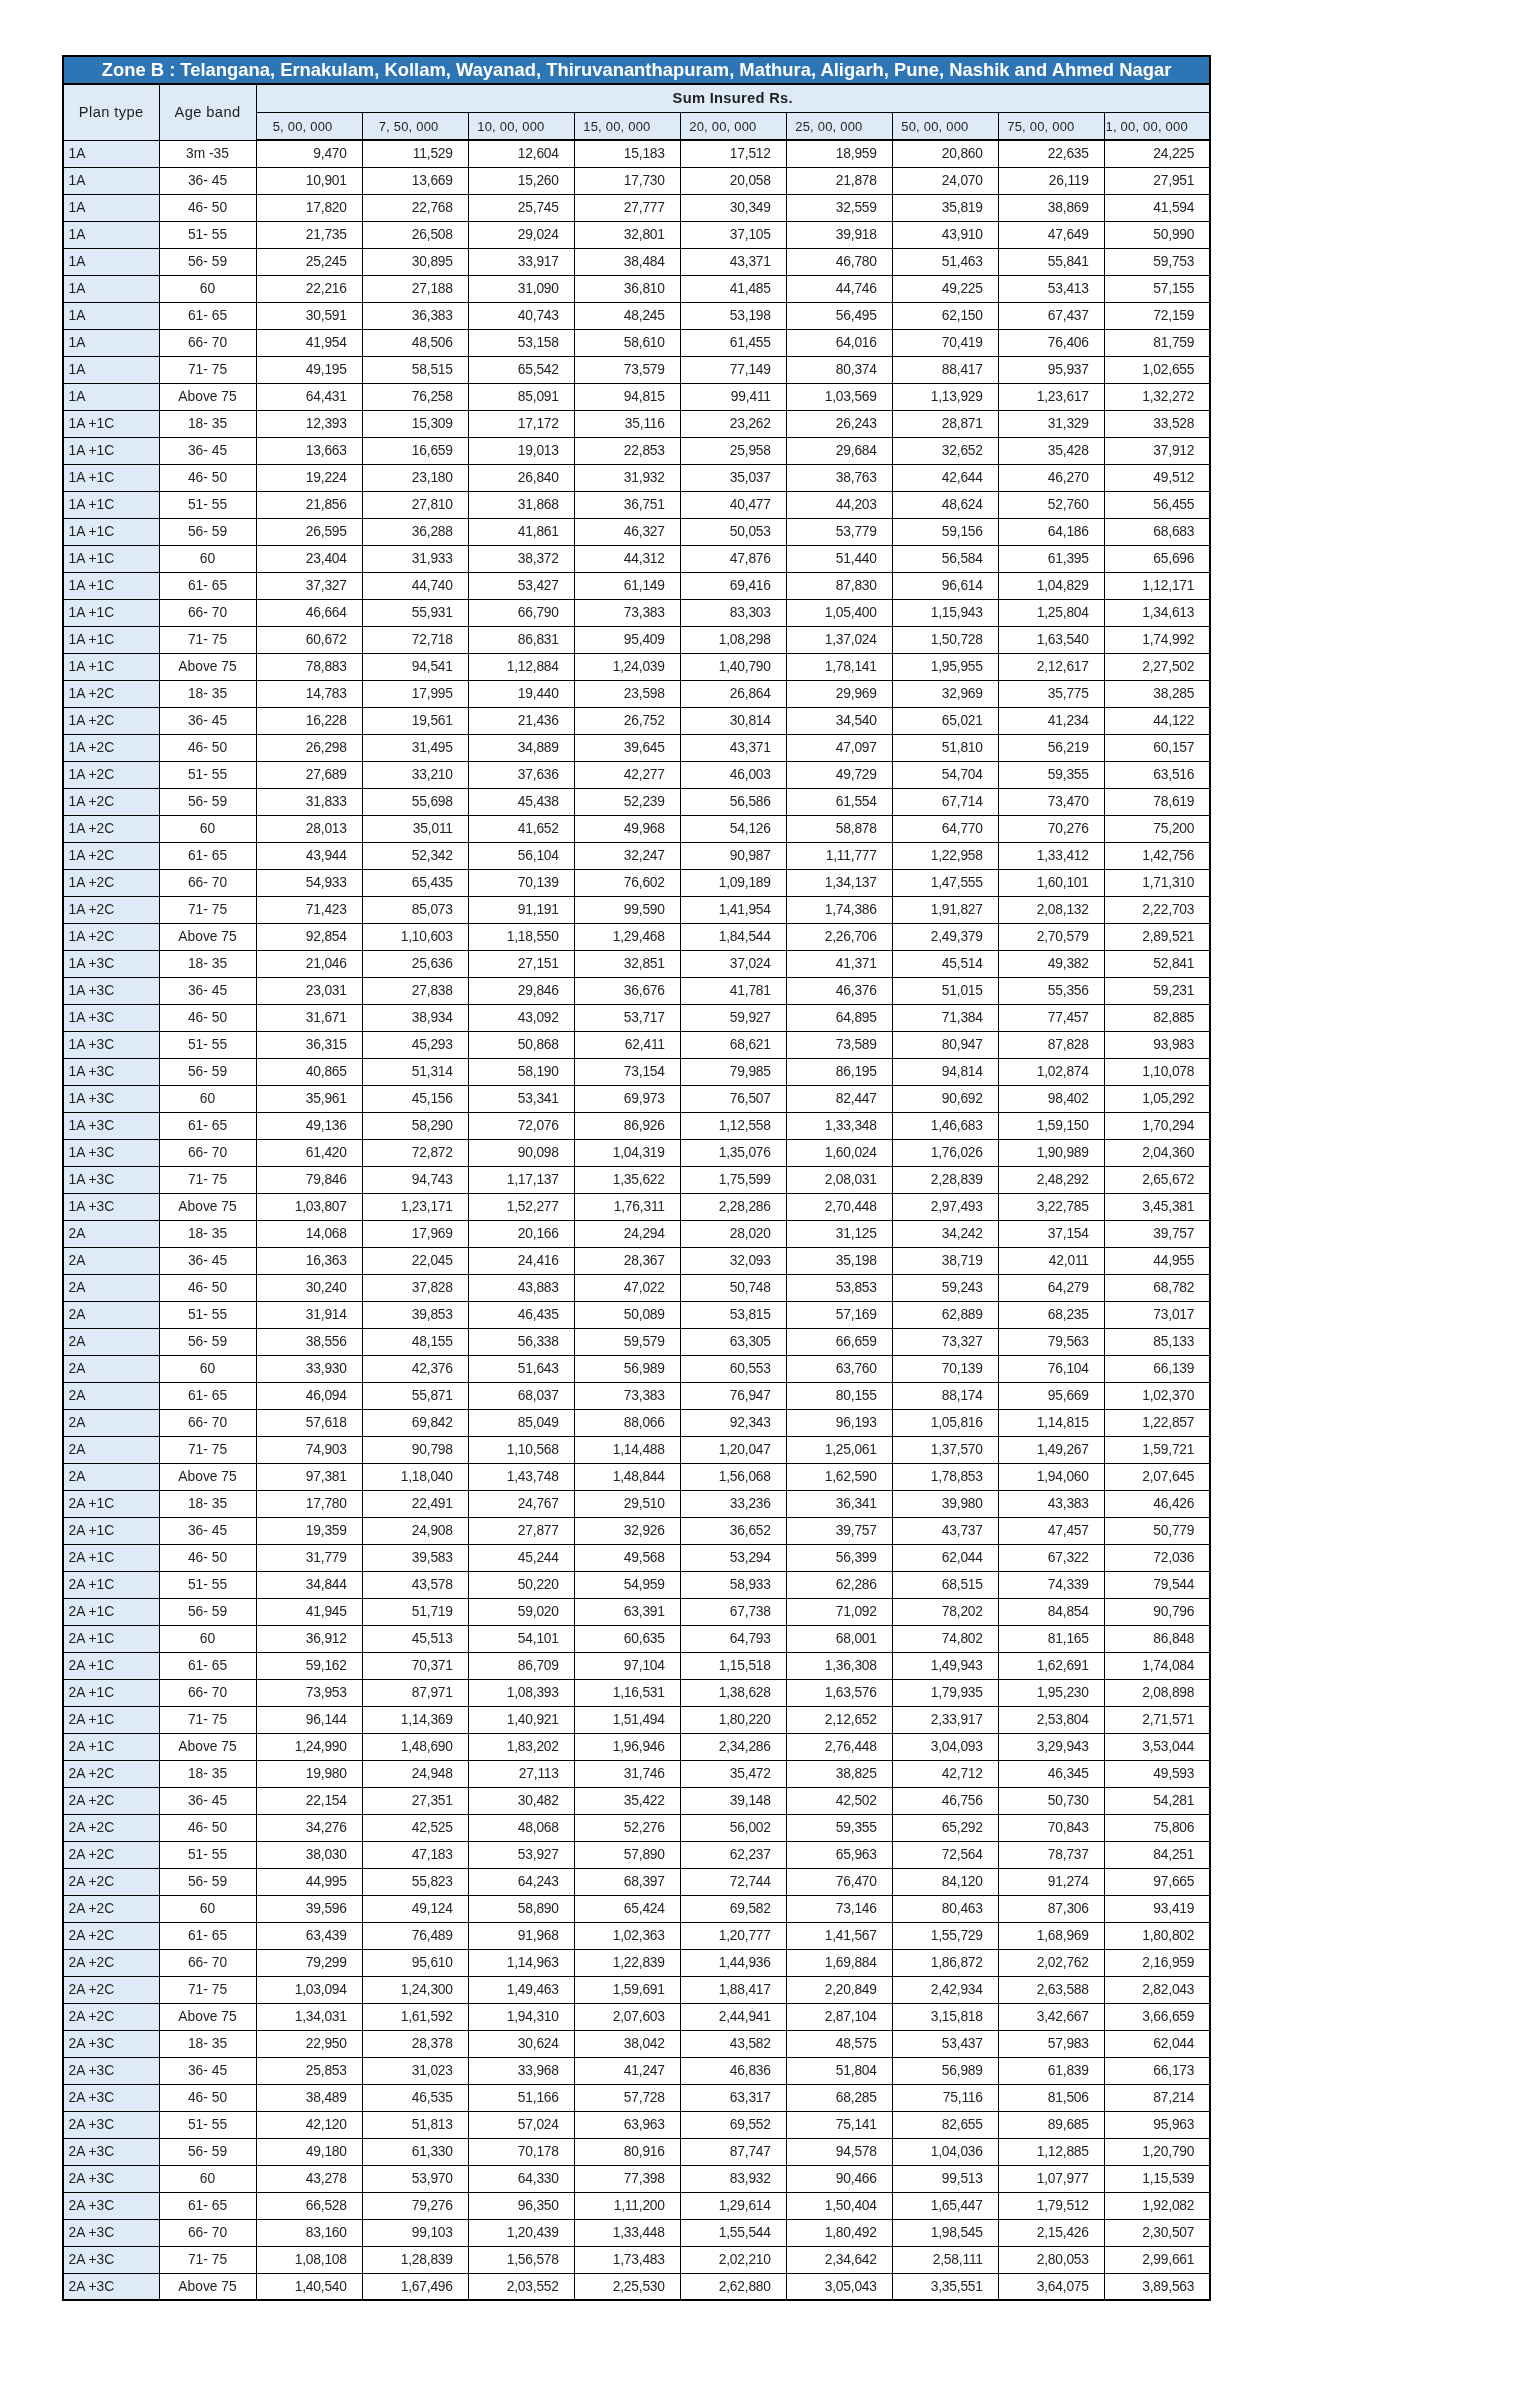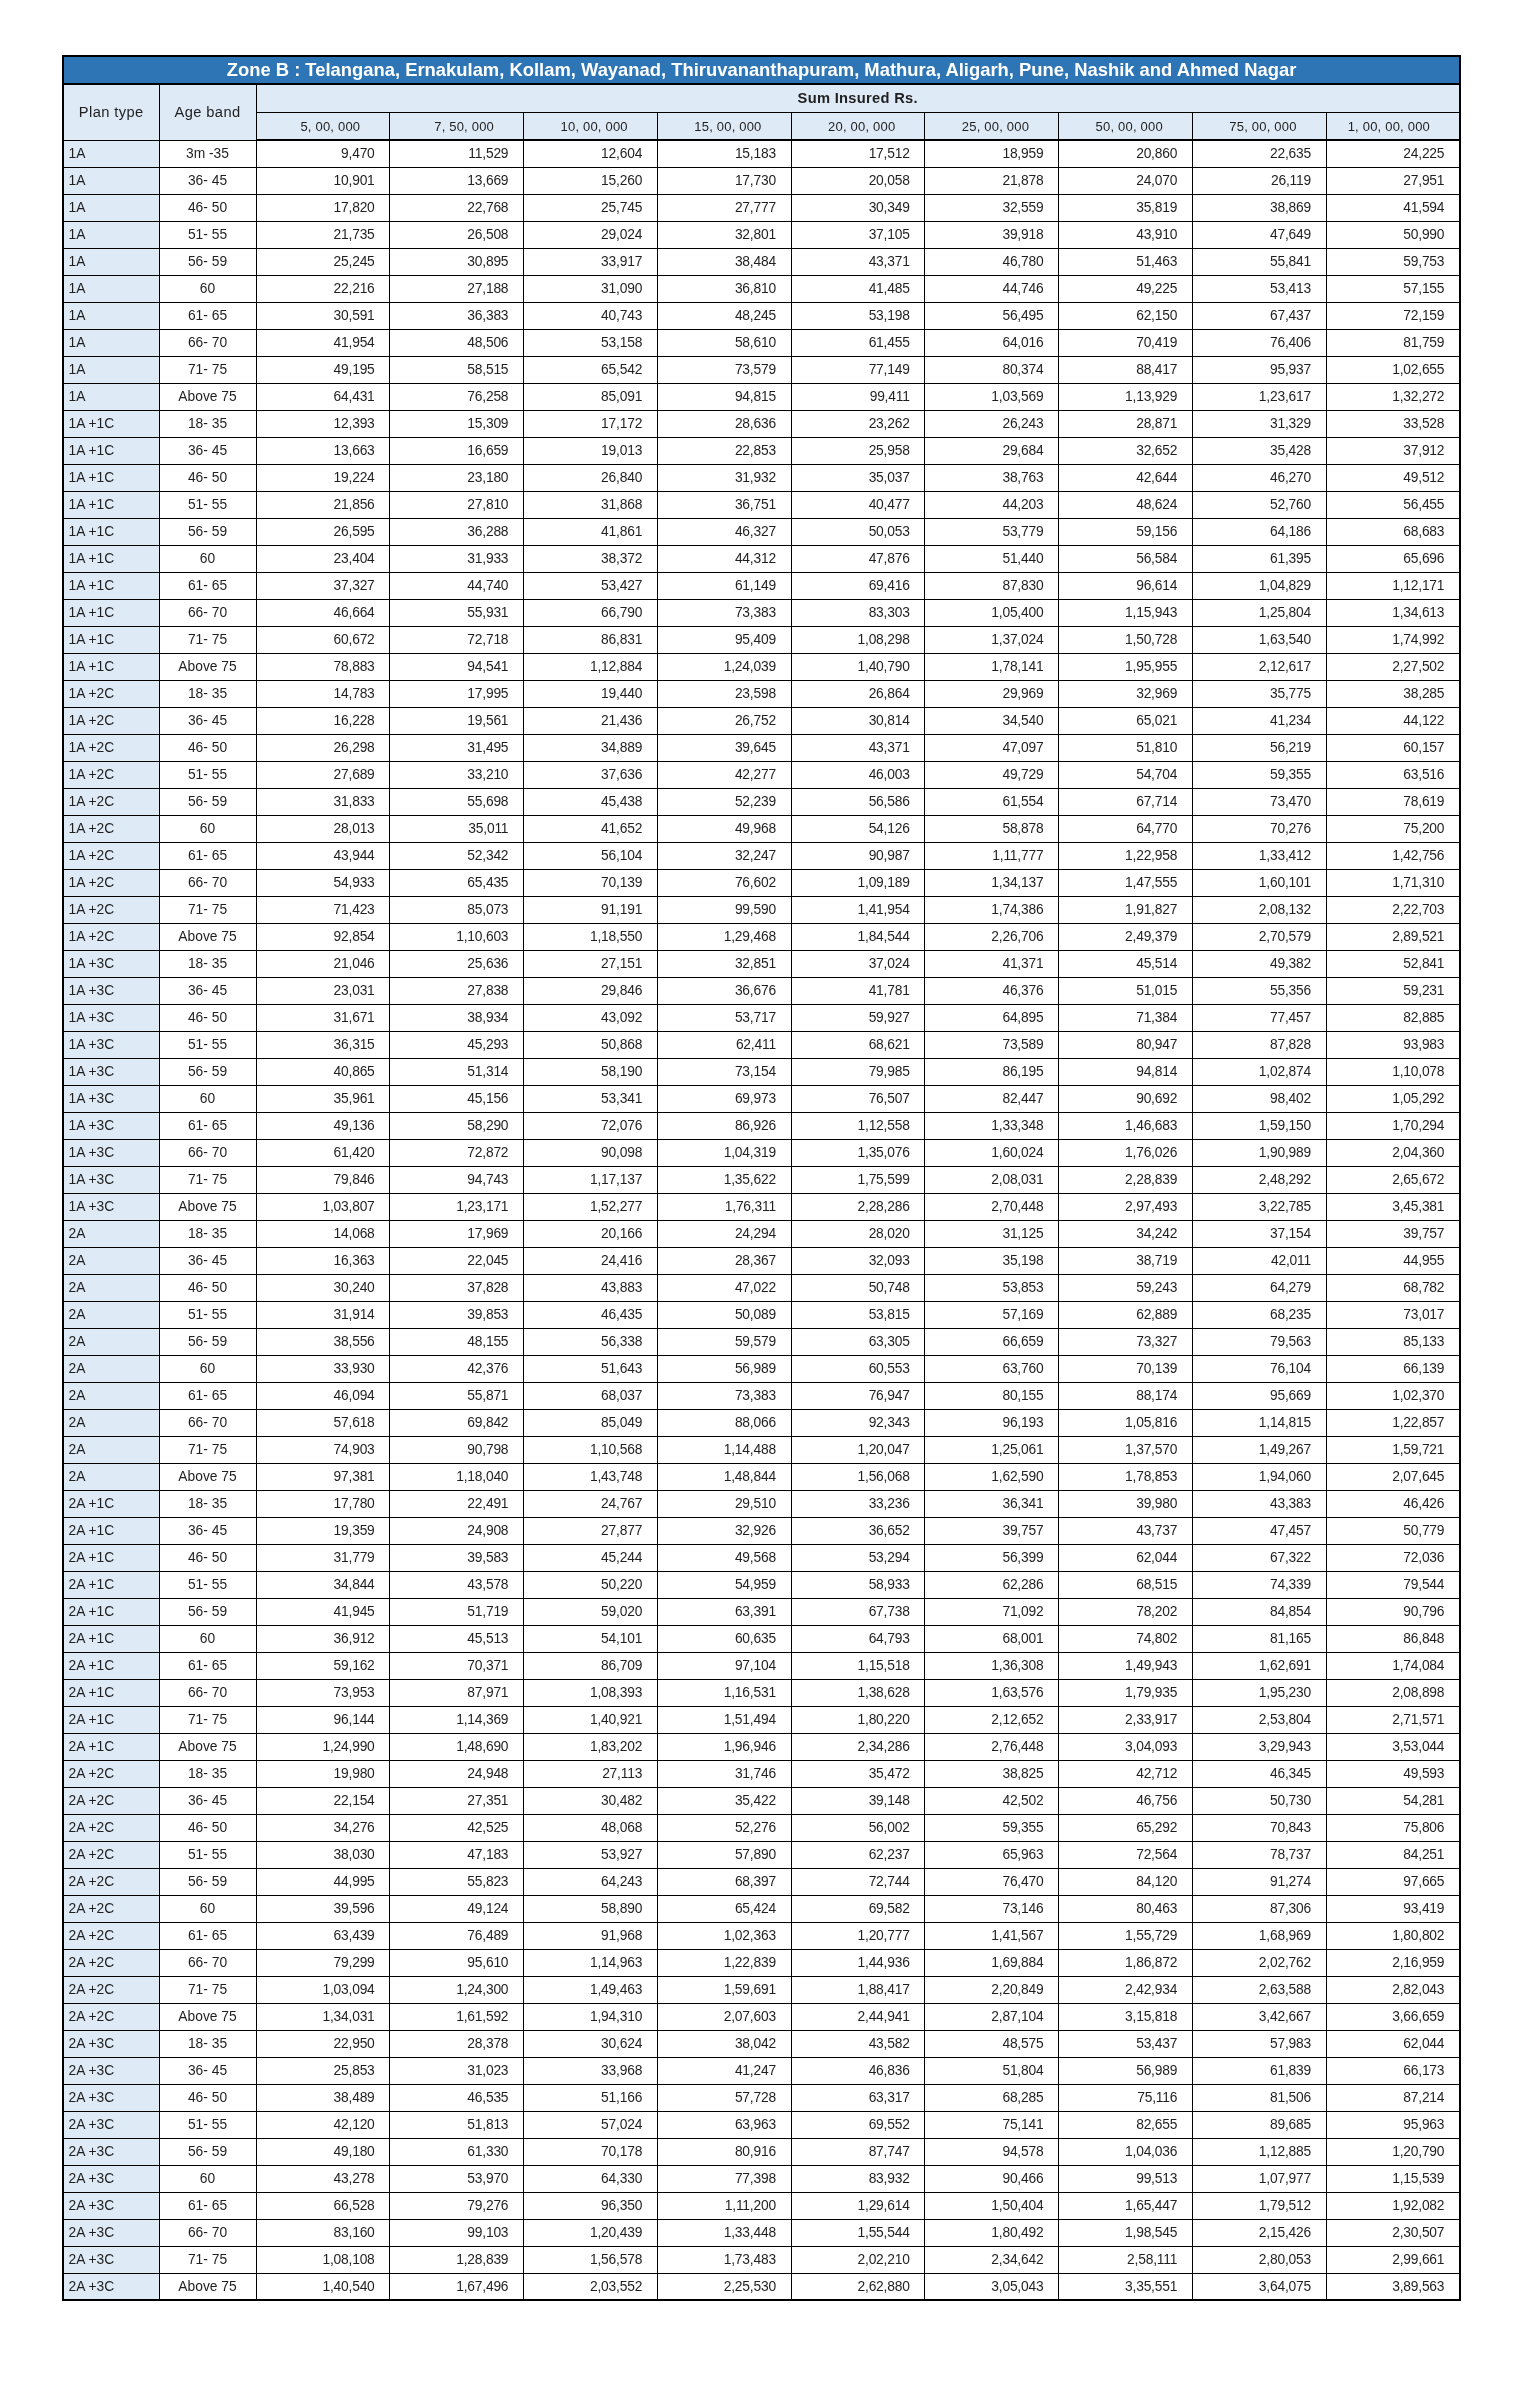--- a/index.html
+++ b/index.html
@@ -8,21 +8,21 @@
     --header-bg:#DEEAF6;
     --plan-col-bg:#DEEAF6;
     --grid:#000000;
     --text:#1F1F1F;
   }
   html,body{margin:0;padding:0;}
   body{
     width:1519px;height:2401px;background:#FFFFFF;position:relative;
     font-family:"Liberation Sans",sans-serif;color:var(--text);
   }
-  .sheet{position:absolute;left:62px;top:55px;width:1399px;}
+  .sheet{position:absolute;left:62px;top:55px;width:1149px;}
   table{width:100%;table-layout:fixed;border-collapse:collapse;border:2.8px solid var(--grid);}
   th,td{
     border-left:1.4px solid var(--grid);
     border-right:1.4px solid var(--grid);
     border-top:1.8px solid var(--grid);
     border-bottom:1.8px solid var(--grid);
     overflow:hidden;white-space:nowrap;
     font-weight:normal;
   }
   tr.title-row{height:27.6px;}
@@ -217,21 +217,21 @@
           <td class="val">1,13,929</td>
           <td class="val">1,23,617</td>
           <td class="val">1,32,272</td>
         </tr>
         <tr>
           <td class="plan">1A +1C</td>
           <td class="age">18- 35</td>
           <td class="val">12,393</td>
           <td class="val">15,309</td>
           <td class="val">17,172</td>
-          <td class="val">28,636</td>
+          <td class="val">35,116</td>
           <td class="val">23,262</td>
           <td class="val">26,243</td>
           <td class="val">28,871</td>
           <td class="val">31,329</td>
           <td class="val">33,528</td>
         </tr>
         <tr>
           <td class="plan">1A +1C</td>
           <td class="age">36- 45</td>
           <td class="val">13,663</td>

